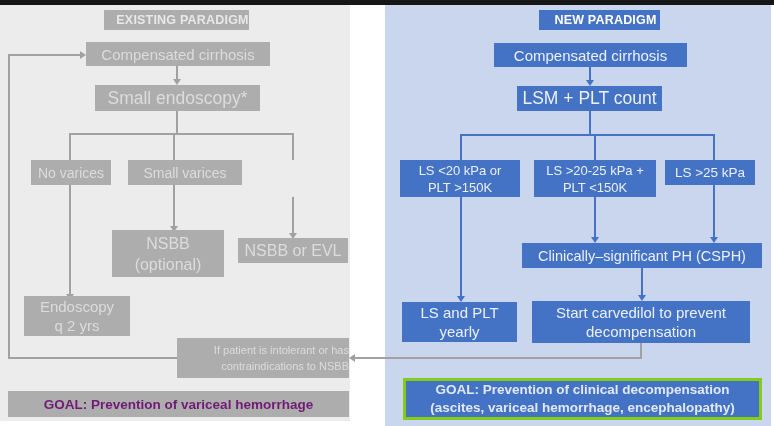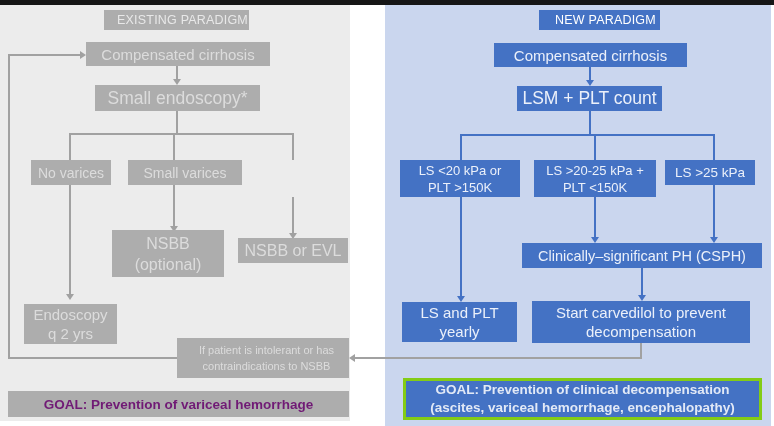--- a/index.html
+++ b/index.html
@@ -11,27 +11,27 @@
   .panel{position:absolute;}
   .panel.left{left:0;top:5px;width:350px;height:416px;background:#ECECEC;}
   .panel.right{left:385px;top:5px;width:386px;height:421px;background:#CAD6EE;}
   .box{
     position:absolute;display:flex;flex-direction:column;align-items:center;justify-content:center;
     text-align:center;box-sizing:border-box;
   }
   .box span{display:block;white-space:nowrap;}
   .gray{background:#ADADAD;color:#DCDCDC;}
   .blue{background:#4472C4;color:#EBF0FA;}
-  .hdr{font-weight:normal;letter-spacing:0.2px;padding-left:12px;}
+  .hdr{font-weight:bold;letter-spacing:0.2px;padding-left:12px;}
   .gray.hdr{color:#E8E8E8;}
   .blue.hdr{color:#FFFFFF;}
   .goalbox{font-weight:bold;}
   .gray.goalbox{color:#701a75;}
   .blue.goalbox{color:#E2E9F6;border:3px solid #84cc16;}
-  .leftalign{align-items:center;text-align:left;padding-left:7px;}
+  .leftalign{align-items:flex-end;text-align:left;padding-left:7px;}
   .vline{position:absolute;width:2px;}
   .hline{position:absolute;height:2px;}
   .gl{background:#A1A1A1;}
   .bl{background:#4472C4;}
   .arr-down{position:absolute;width:0;height:0;border-left:4px solid transparent;border-right:4px solid transparent;border-top:6px solid;}
   .arr-right{position:absolute;width:0;height:0;border-top:4px solid transparent;border-bottom:4px solid transparent;border-left:6px solid;}
   .arr-left{position:absolute;width:0;height:0;border-top:4px solid transparent;border-bottom:4px solid transparent;border-right:6px solid;}
   .arr-down.g{border-top-color:#A1A1A1;}
   .arr-down.b{border-top-color:#4472C4;}
   .arr-right.g{border-left-color:#A1A1A1;}
@@ -100,21 +100,21 @@
   <div class="box gray" style="left:128px;top:160px;width:114px;height:25px;font-size:14px">
     <span>Small varices</span>
   </div>
   <div class="box gray" style="left:112px;top:230px;width:112px;height:47px;font-size:16px;line-height:21px">
     <span>NSBB</span>
     <span>(optional)</span>
   </div>
   <div class="box gray" style="left:238px;top:238px;width:110px;height:25px;font-size:16px">
     <span>NSBB or EVL</span>
   </div>
-  <div class="box gray" style="left:24px;top:304px;width:93px;height:40px;font-size:15px;line-height:19px">
+  <div class="box gray" style="left:24px;top:296px;width:106px;height:40px;font-size:15px;line-height:19px">
     <span>Endoscopy</span>
     <span>q 2 yrs</span>
   </div>
   <div class="box gray leftalign" style="left:177px;top:338px;width:172px;height:40px;font-size:11px;line-height:16px">
     <span>If patient is intolerant or has</span>
     <span>contraindications to NSBB</span>
   </div>
   <div class="box gray goalbox" style="left:8px;top:391px;width:341px;height:26px;font-size:13.5px">
     <span>GOAL: Prevention of variceal hemorrhage</span>
   </div>

